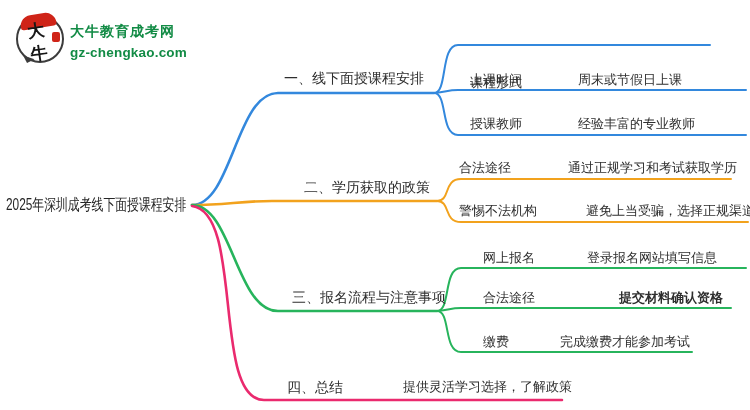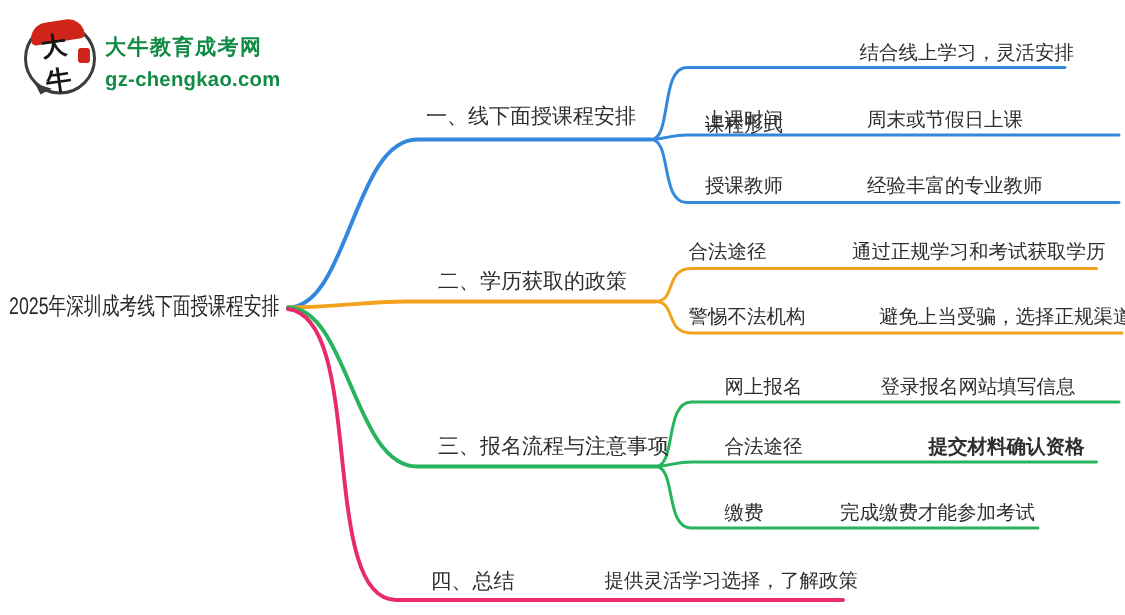--- a/index.html
+++ b/index.html
@@ -68,27 +68,26 @@
     <span class="logo-mark">大牛</span>
     <span class="logo-tail"></span>
   </div>
   <div class="brand-title">大牛教育成考网</div>
   <div class="brand-url">gz-chengkao.com</div>
 
   <div class="root-label">2025年深圳成考线下面授课程安排</div>
 
   <div class="txt branch-label" style="left:284px;top:70px;font-family:Liberation Serif, serif;">一、线下面授课程安排</div>
   <div class="txt child-label" style="left:470px;top:30px;margin-top:44px;">课程形式</div>
-  <div class="txt child-desc" style="left:573px;top:26px;">结合线上学习，灵活安排</div>
   <div class="txt child-label" style="left:470px;top:71px;">上课时间</div>
   <div class="txt child-desc" style="left:578px;top:71px;">周末或节假日上课</div>
   <div class="txt child-label" style="left:470px;top:115px;">授课教师</div>
   <div class="txt child-desc" style="left:578px;top:115px;">经验丰富的专业教师</div>
 
-  <div class="txt branch-label" style="left:292px;top:178px;">二、学历获取的政策</div>
+  <div class="txt branch-label" style="left:304px;top:178px;">二、学历获取的政策</div>
   <div class="txt child-label" style="left:459px;top:159px;">合法途径</div>
   <div class="txt child-desc" style="left:568px;top:159px;">通过正规学习和考试获取学历</div>
   <div class="txt child-label" style="left:459px;top:202px;text-align:right;">警惕不法机构</div>
   <div class="txt child-desc" style="left:586px;top:202px;">避免上当受骗，选择正规渠道</div>
 
   <div class="txt branch-label" style="left:292px;top:288px;">三、报名流程与注意事项</div>
   <div class="txt child-label" style="left:483px;top:249px;">网上报名</div>
   <div class="txt child-desc" style="left:587px;top:249px;">登录报名网站填写信息</div>
   <div class="txt child-label" style="left:483px;top:289px;">合法途径</div>
   <div class="txt child-desc" style="left:619px;top:289px;font-weight:bold;">提交材料确认资格</div>

